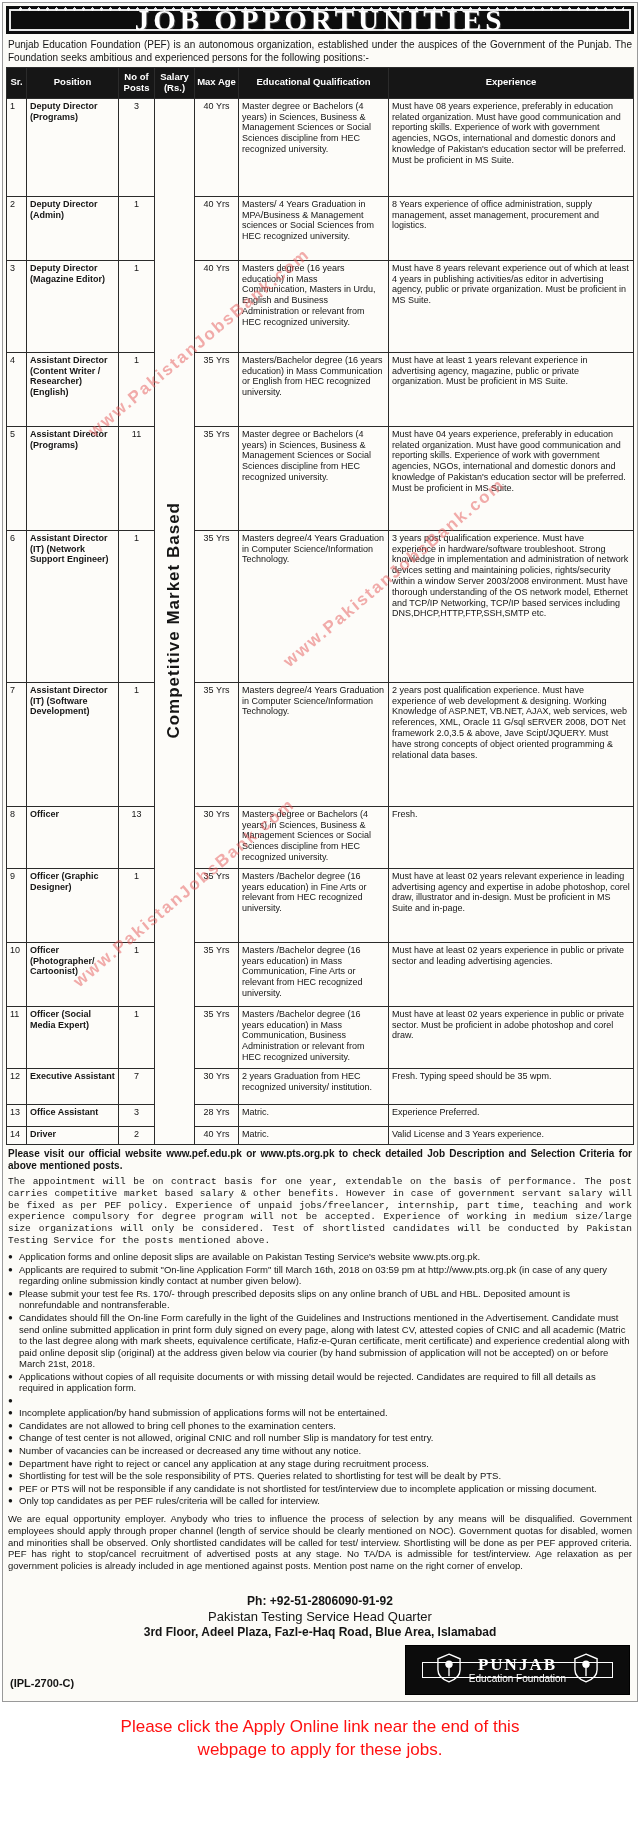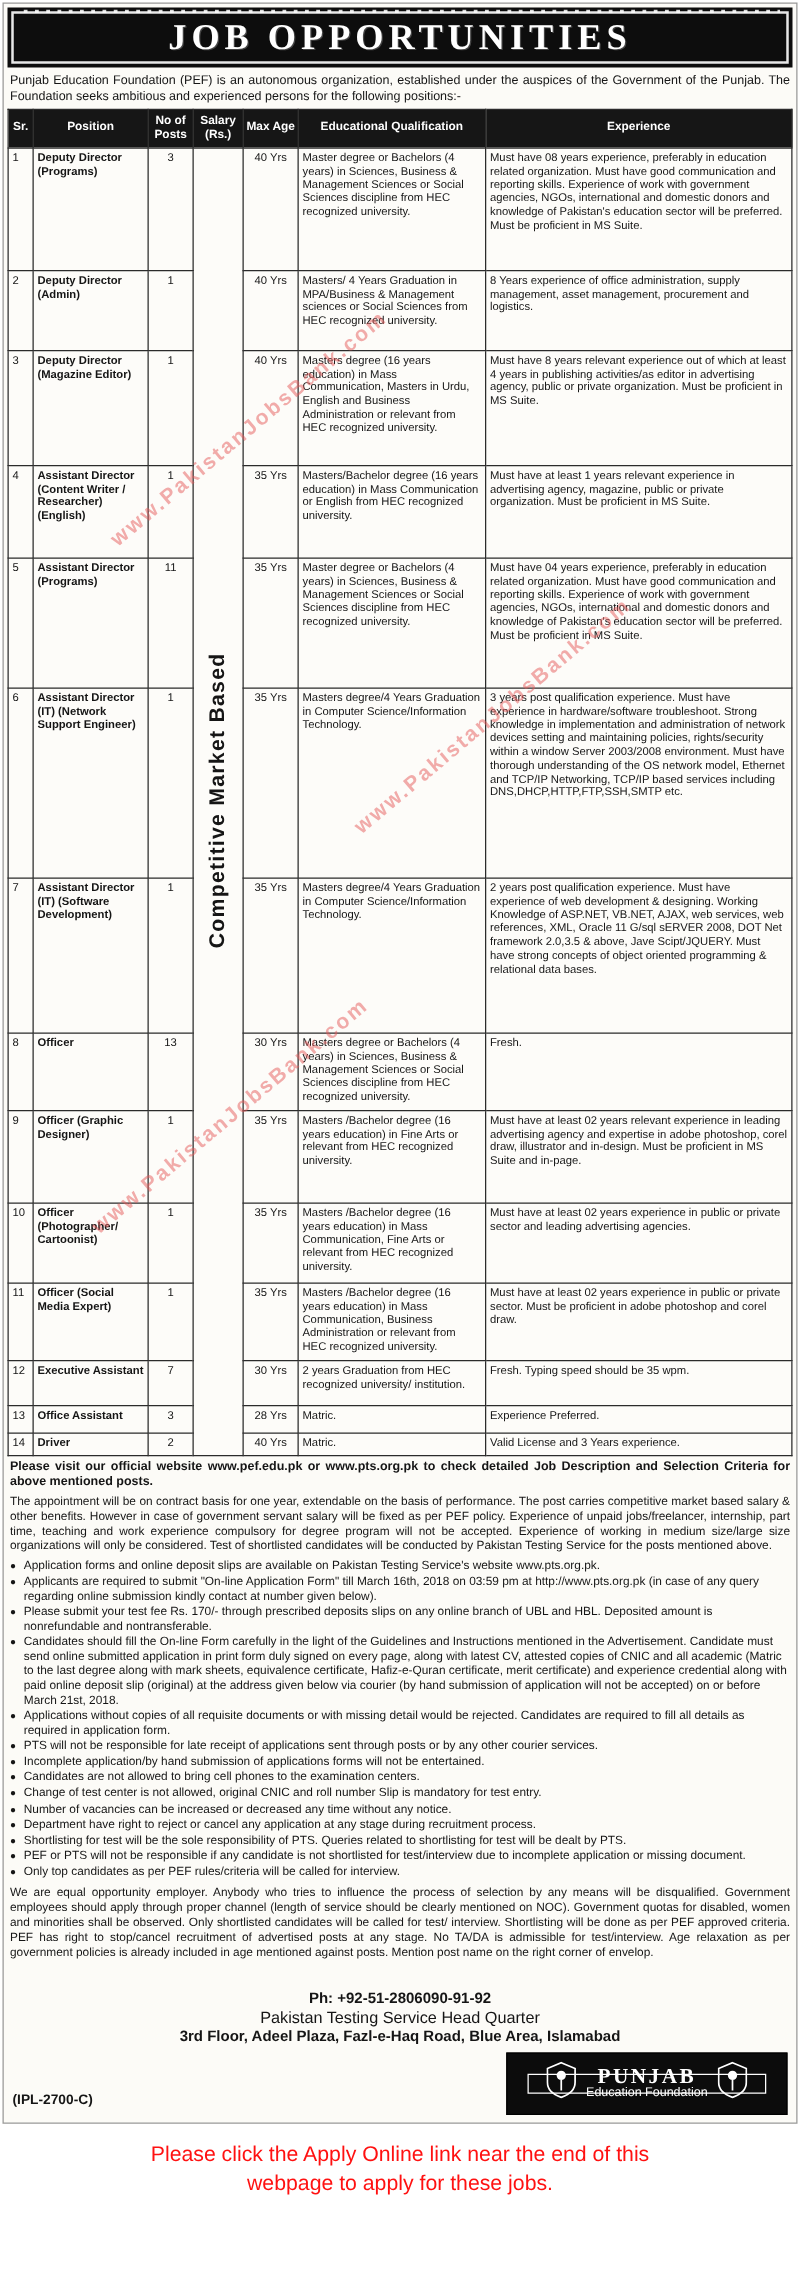--- a/index.html
+++ b/index.html
@@ -3,21 +3,21 @@
 <meta charset="utf-8">
 <style>
   * { margin:0; padding:0; box-sizing:border-box; }
   html,body { background:#ffffff; }
   body { width:640px; min-height:1830px; font-family:"Liberation Sans", sans-serif; color:#151515; }
   .page { width:640px; padding:2px 2px 8px; }
 
   .ad { position:relative; border:1px solid #999; background:#fcfbf7; padding:3px 3px 6px; overflow:hidden; }
 
   
-  .banner { position:relative; background:#0d0d0d; height:48px; display:flex; align-items:center; justify-content:center; margin-bottom:3px; }
+  .banner { position:relative; background:#0d0d0d; height:28px; display:flex; align-items:center; justify-content:center; margin-bottom:3px; }
   .banner::before { content:""; position:absolute; inset:3px; border:2px solid rgba(255,255,255,.9); pointer-events:none; }
   .banner::after { content:""; position:absolute; top:1px; left:10px; right:10px; height:4px;
       background:radial-gradient(circle 1.6px at 50% 50%, #fff 95%, transparent);
       background-size:9px 4px; background-repeat:repeat-x; opacity:.85; }
   .banner-title { font-family:"Liberation Serif", serif; font-weight:bold; font-size:29px; letter-spacing:4px; color:#fff; text-shadow:1px 1px 0 #444; }
 
   .intro { font-size:10px; line-height:1.3; text-align:justify; padding:1px 2px 3px; }
 
   
   table { width:100%; border-collapse:collapse; table-layout:fixed; background:#fdfcf9;padding-left:32px; }
@@ -30,21 +30,21 @@
   .vert { display:inline-block; writing-mode:vertical-rl; transform:rotate(180deg); font-weight:bold; font-size:17px; letter-spacing:1px; white-space:nowrap; font-family:"Liberation Sans", sans-serif; }
 
   
   .wm { position:absolute; color:rgba(230,90,90,.5); font-weight:bold; font-size:17px; letter-spacing:2px; transform:rotate(-40deg); pointer-events:none; white-space:nowrap; z-index:5; }
   .wm1 { top:330px; left:55px; }
   .wm2 { top:560px; left:250px; }
   .wm3 { top:880px; left:40px; }
 
   
   .visit-line { font-size:10px; font-weight:bold; line-height:1.25; padding:3px 2px 1px; text-align:justify; }
-  .terms { font-size:9.5px; line-height:1.25; text-align:justify; padding:2px 2px 3px; }
+  .terms { font-size:9.5px; line-height:1.25; text-align:justify; padding:2px 2px 3px;font-family:Liberation Mono, monospace; }
   .notes { padding:1px 2px 3px; }
   .note { display:flex; gap:4px; font-size:9.5px; line-height:1.22; margin-bottom:1px; }
   .note .marker { flex:0 0 7px; font-size:8px; line-height:1.4; }
   .equal-opp { font-size:9.5px; line-height:1.25; text-align:justify; padding:2px 2px 4px; }
 
   .contact { text-align:center; padding:3px 0 4px; }
   .contact .l1 { font-size:11px; font-weight:bold; }
   .contact .l2 { font-size:12px; font-weight:bold; margin-top:15px; }
   .contact .l3 { font-size:13px; font-weight:normal; margin-top:1px; }
   .contact .l4 { font-size:12px; font-weight:bold; margin-top:1px; }
@@ -234,21 +234,20 @@
       <div class="note">
           <span class="marker">●</span>
           <span>Candidates should fill the On-line Form carefully in the light of the Guidelines and Instructions mentioned in the Advertisement. Candidate must send online submitted application in print form duly signed on every page, along with latest CV, attested copies of CNIC and all academic (Matric to the last degree along with mark sheets, equivalence certificate, Hafiz-e-Quran certificate, merit certificate) and experience credential along with paid online deposit slip (original) at the address given below via courier (by hand submission of application will not be accepted) on or before March 21st, 2018.</span>
         </div>
       <div class="note">
           <span class="marker">●</span>
           <span>Applications without copies of all requisite documents or with missing detail would be rejected. Candidates are required to fill all details as required in application form.</span>
         </div>
       <div class="note">
           <span class="marker">●</span>
-          <span>PTS will not be responsible for late receipt of applications sent through posts or by any other courier services.</span>
         </div>
       <div class="note">
           <span class="marker">●</span>
           <span>Incomplete application/by hand submission of applications forms will not be entertained.</span>
         </div>
       <div class="note">
           <span class="marker">●</span>
           <span>Candidates are not allowed to bring cell phones to the examination centers.</span>
         </div>
       <div class="note">

